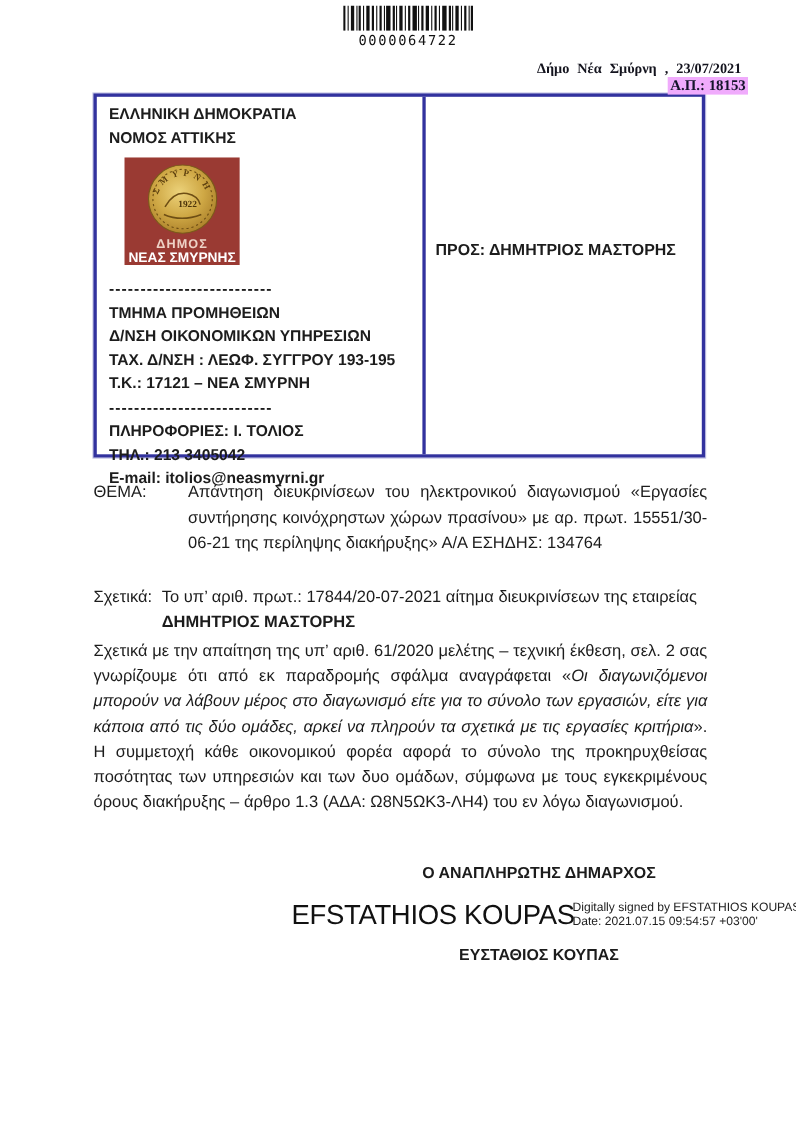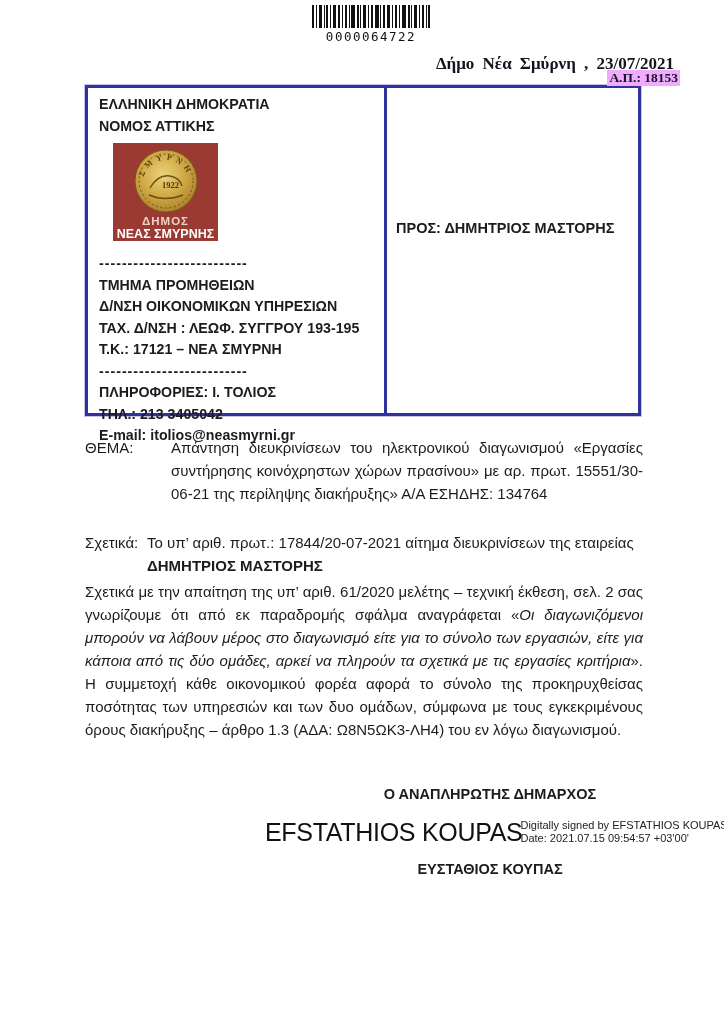--- a/index.html
+++ b/index.html
@@ -15,21 +15,21 @@
   .barcode-wrap{position:absolute;left:310px;top:5px;width:122px;text-align:center;}
   .barcode-bars{display:block;margin:0 auto;}
   .barcode-number{
     font-family:"DejaVu Sans Mono","Liberation Mono",monospace;
     font-size:12.5px;letter-spacing:1.5px;color:#111;margin-top:1px;
   }
   
   .date-line{
     position:absolute;top:54px;right:50px;
     font-family:"Liberation Serif","DejaVu Serif",serif;
-    font-weight:bold;font-size:17px;color:#14141e;word-spacing:4px;
+    font-weight:bold;font-size:13px;color:#14141e;word-spacing:4px;
     z-index:3;
   }
   .protocol-line{
     position:absolute;top:70px;right:44px;
     font-family:"Liberation Serif","DejaVu Serif",serif;
     font-weight:bold;font-size:13.5px;color:#14142a;
     background:#f0abfc;padding:0 2px;z-index:3;
   }
   
   .head-boxes{

